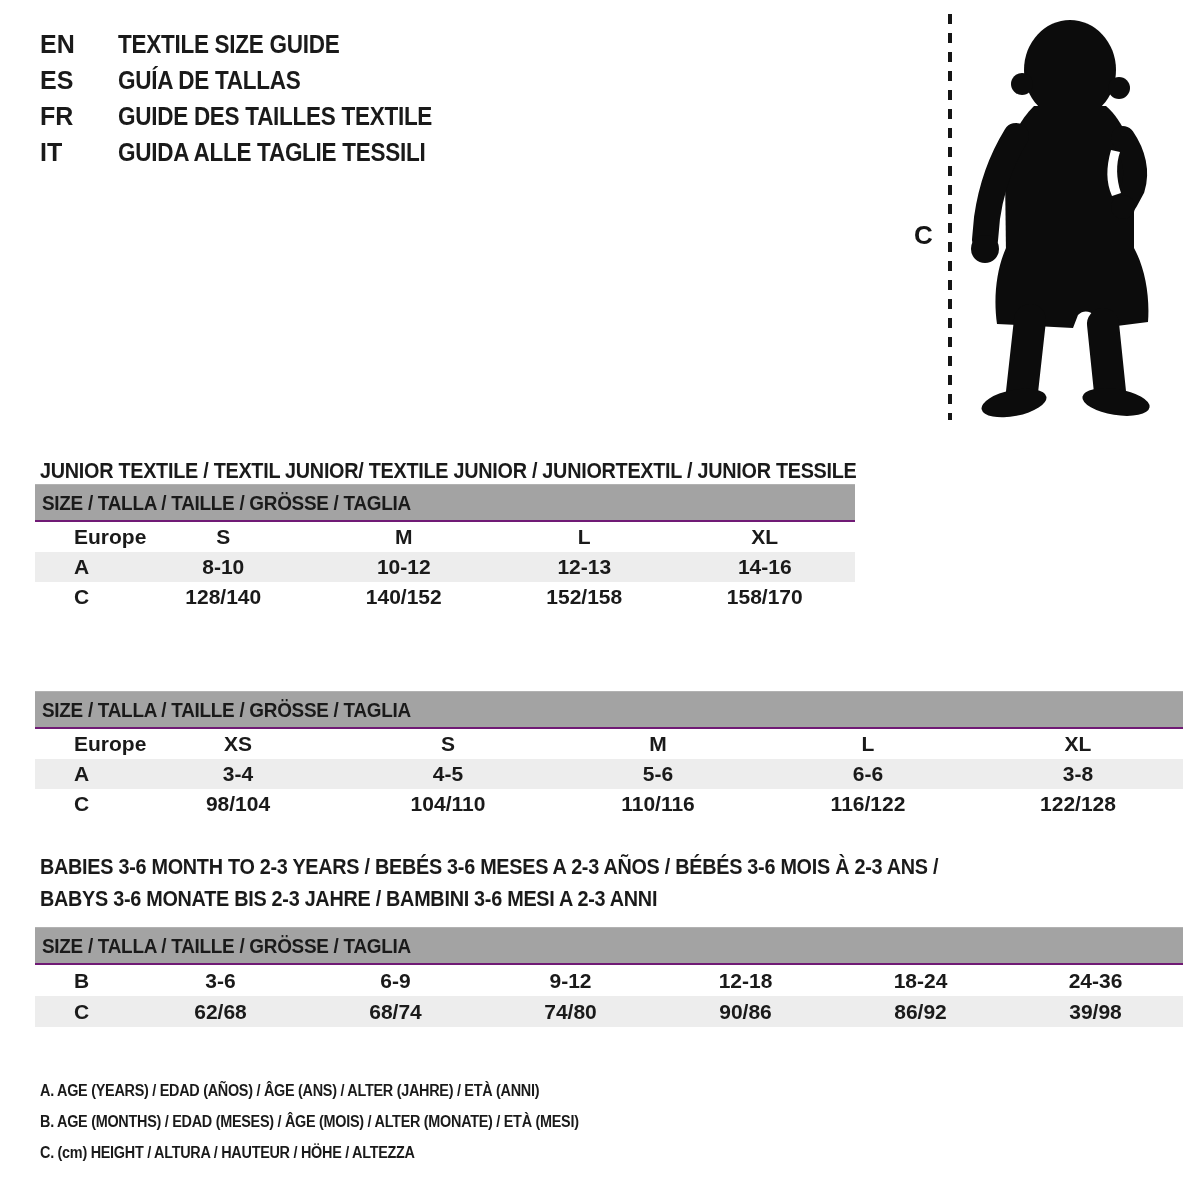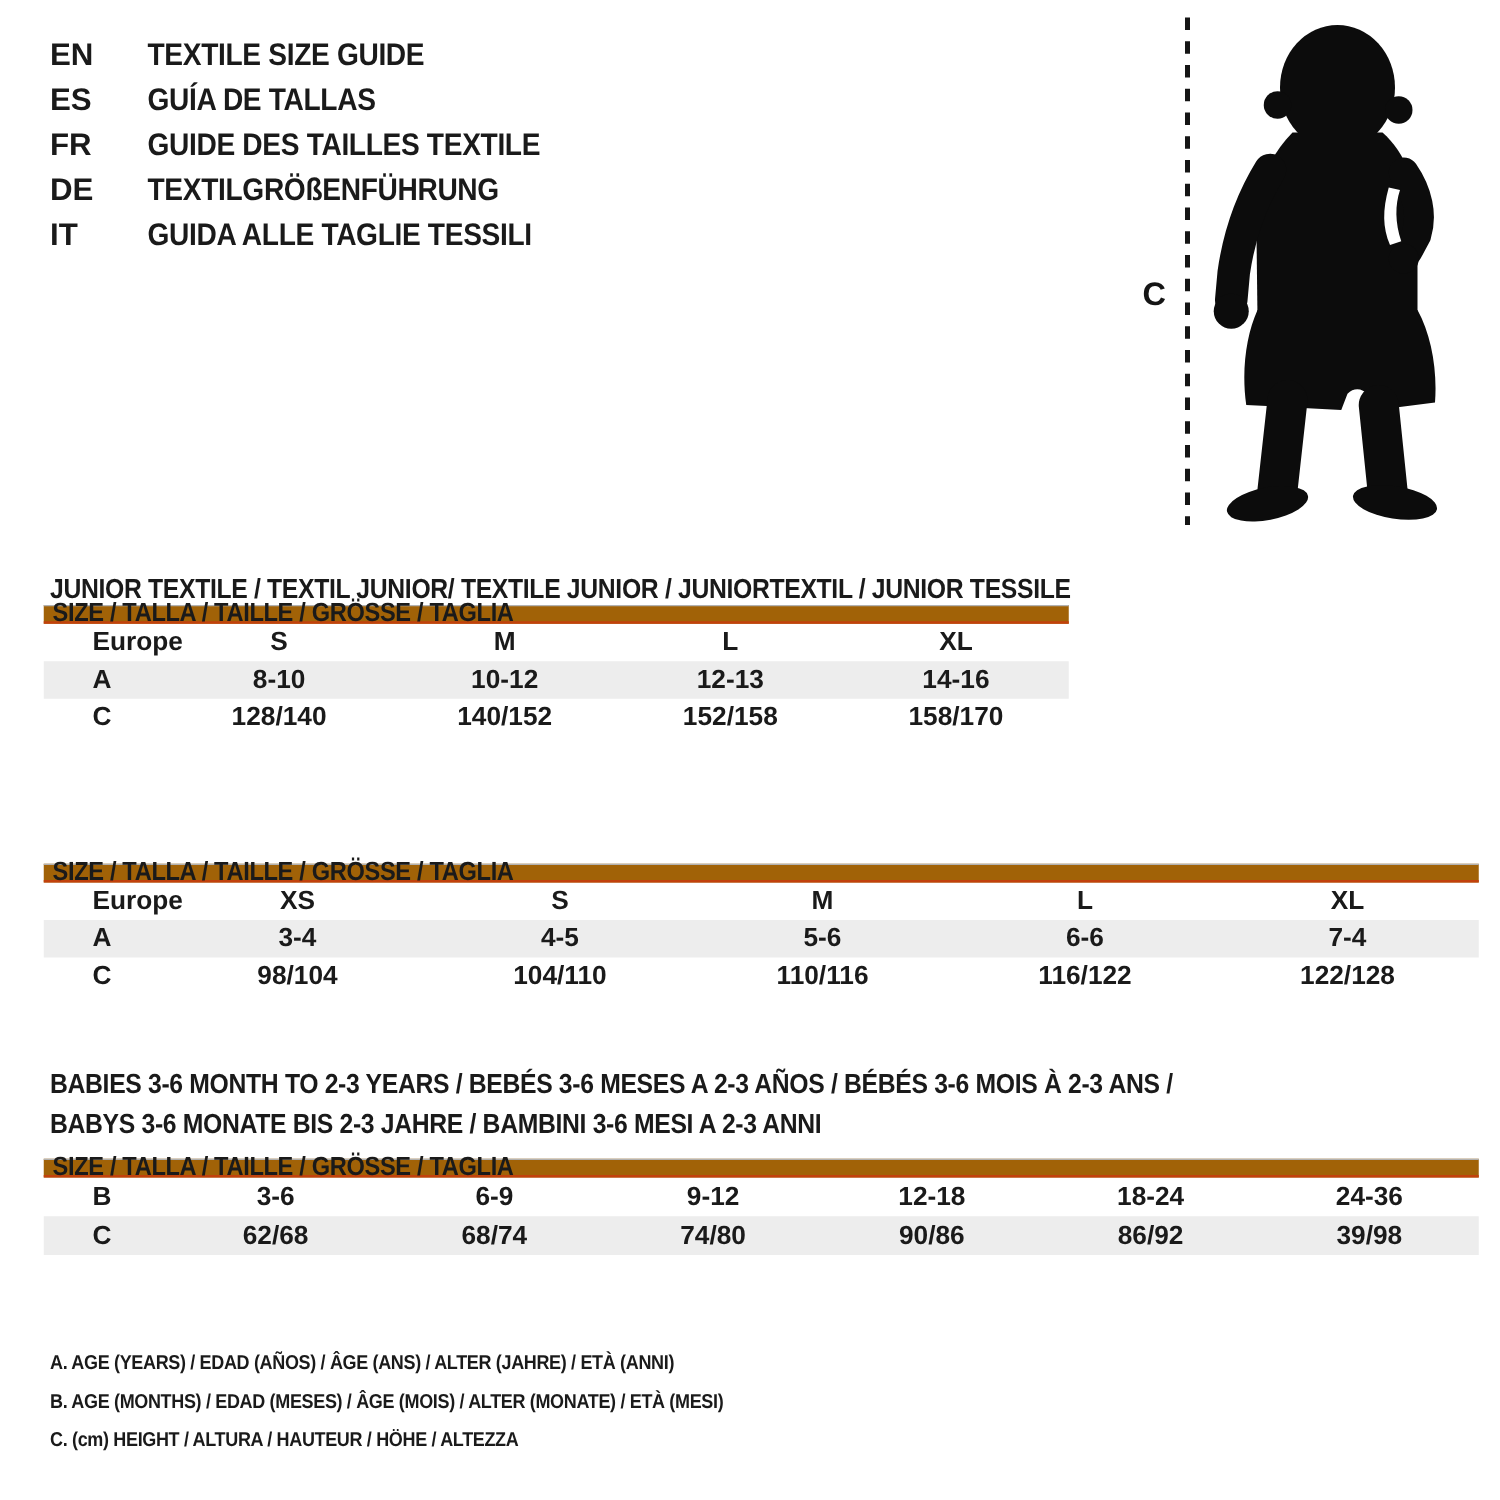--- a/index.html
+++ b/index.html
@@ -24,22 +24,22 @@
   
   .sec-heading{position:absolute;left:40px;margin:0;font-size:22px;font-weight:bold;}
   .sec-heading .sub{font-size:14px;vertical-align:-4px;letter-spacing:0;}
   .babies-heading{line-height:32px;}
 
   
   .size-table{position:absolute;left:35px;}
   .t1{width:820px;}
   .t2,.t3{width:1148px;}
   .thead{
-    height:15px;box-sizing:border-box;background:#a16207;
-    border-top:1px solid #b2b2b2;border-bottom:2px solid #c2410c;
+    height:38px;box-sizing:border-box;background:#a3a3a3;
+    border-top:1px solid #b2b2b2;border-bottom:2px solid #701a75;
     display:flex;align-items:center;padding-left:7px;font-size:21px;
   }
   .trow{display:grid;height:30px;align-items:center;font-size:21px;}
   .t3 .trow{height:31px;}
   .t1 .trow{grid-template-columns:98px repeat(4,1fr);}
   .t2 .trow{grid-template-columns:98px repeat(5,1fr);}
   .t3 .trow{grid-template-columns:98px repeat(6,1fr);}
   .trow.shaded{background:#ededed;}
   .tlabel{text-align:left;padding-left:7px;margin-left:32px;}
   .tcell{text-align:center;}
@@ -58,24 +58,20 @@
       <span class="lang-code">EN</span>
       <span class="cond">TEXTILE SIZE GUIDE</span>
     </div>
     <div class="lang-row">
       <span class="lang-code">ES</span>
       <span class="cond">GUÍA DE TALLAS</span>
     </div>
     <div class="lang-row">
       <span class="lang-code">FR</span>
       <span class="cond">GUIDE DES TAILLES TEXTILE</span>
-    </div>
-    <div class="lang-row">
-      <span class="lang-code">DE</span>
-      <span class="cond">TEXTILGRÖßENFÜHRUNG</span>
     </div>
     <div class="lang-row">
       <span class="lang-code">IT</span>
       <span class="cond">GUIDA ALLE TAGLIE TESSILI</span>
     </div>
   </header>
 
   <div class="figure-area">
     <svg width="300" height="440" viewBox="0 0 300 440" xmlns="http://www.w3.org/2000/svg">
       <line x1="50" y1="14" x2="50" y2="420" stroke="#151515" stroke-width="4" stroke-dasharray="10 9"></line>
@@ -140,21 +136,21 @@
       <span class="tcell">M</span>
       <span class="tcell">L</span>
       <span class="tcell">XL</span>
     </div>
     <div class="trow shaded">
       <span class="tlabel">A</span>
       <span class="tcell">3-4</span>
       <span class="tcell">4-5</span>
       <span class="tcell">5-6</span>
       <span class="tcell">6-6</span>
-      <span class="tcell">7-4</span>
+      <span class="tcell">3-8</span>
     </div>
     <div class="trow">
       <span class="tlabel">C</span>
       <span class="tcell">98/104</span>
       <span class="tcell">104/110</span>
       <span class="tcell">110/116</span>
       <span class="tcell">116/122</span>
       <span class="tcell">122/128</span>
     </div>
   </div>

